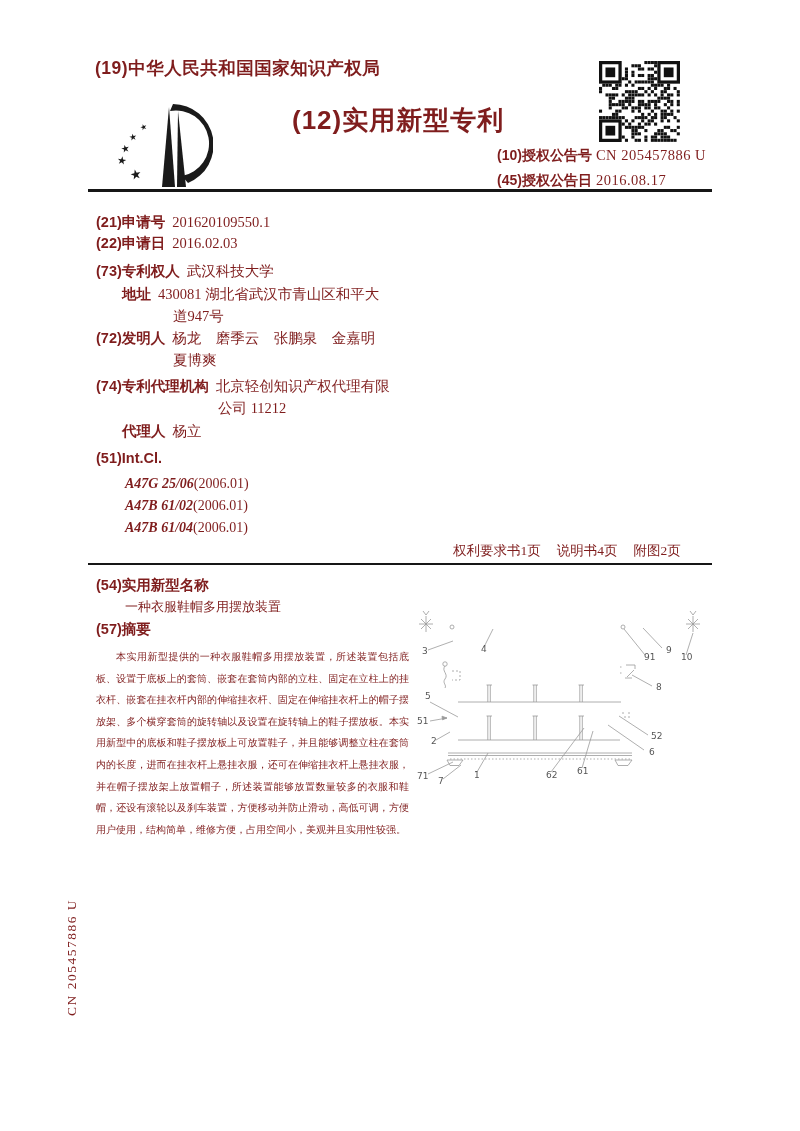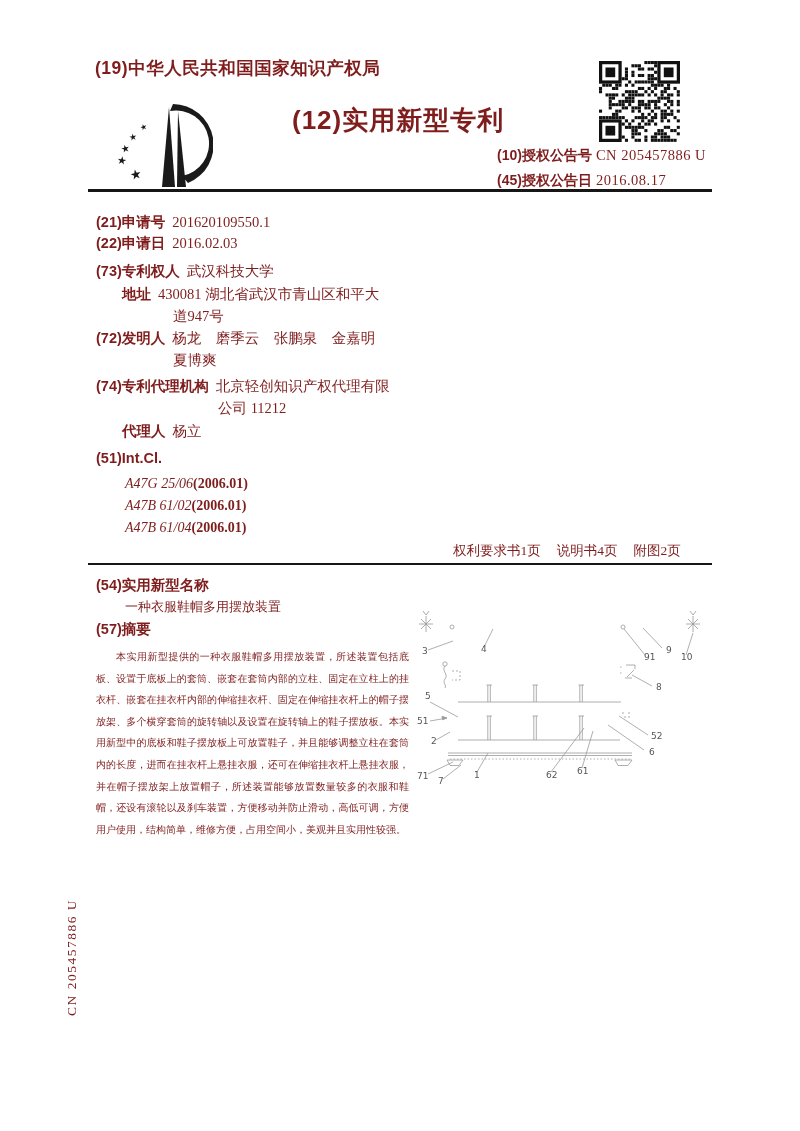--- a/index.html
+++ b/index.html
@@ -25,22 +25,22 @@
   .flabel{font-weight:700;}
   .fval{font-family:"Liberation Serif",serif;margin-left:7px;}
   #r21{top:201px;margin-top:12px;} #r22{top:234px;} #r73{top:262px;}
   #r73addr{top:285px;left:122px;} #r73addr2{top:307px;left:173px;}
   #r72{top:329px;text-align:right;} #r72b{top:351px;left:173px;}
   #r74{top:377px;} #r74b{top:399px;left:218px;}
   #ragent{top:422px;left:122px;}
   #r51{top:450px;}
   .iclrow{position:absolute;left:125px;font-size:14px;white-space:nowrap;}
   #icl1{top:475px;} #icl2{top:497px;} #icl3{top:519px;}
-  .code{font-family:"Liberation Serif",serif;font-style:italic;font-weight:400;}
-  .ver{font-family:"Liberation Serif",serif;font-weight:bold;}
+  .code{font-family:"Liberation Serif",serif;font-style:italic;font-weight:700;}
+  .ver{font-family:"Liberation Serif",serif;}
   
   #pages-info{top:542px;left:453px;font-size:13.5px;font-family:"Liberation Serif",serif;}
   #pages-info span{margin-right:16px;} #pages-info span:last-child{margin-right:12px;}
   
   #r54{top:576px;left:96px;font-size:14.5px;}
   #utility-title{top:598px;left:125px;font-size:13px;font-family:Liberation Sans, sans-serif;text-align:center;}
   #r57{top:620px;left:96px;font-size:14.5px;}
   #abstract{top:636px;left:96px;width:313px;font-size:10px;line-height:21.6px;
             font-family:"Liberation Serif",serif;text-align:justify;text-indent:2em;}
   

